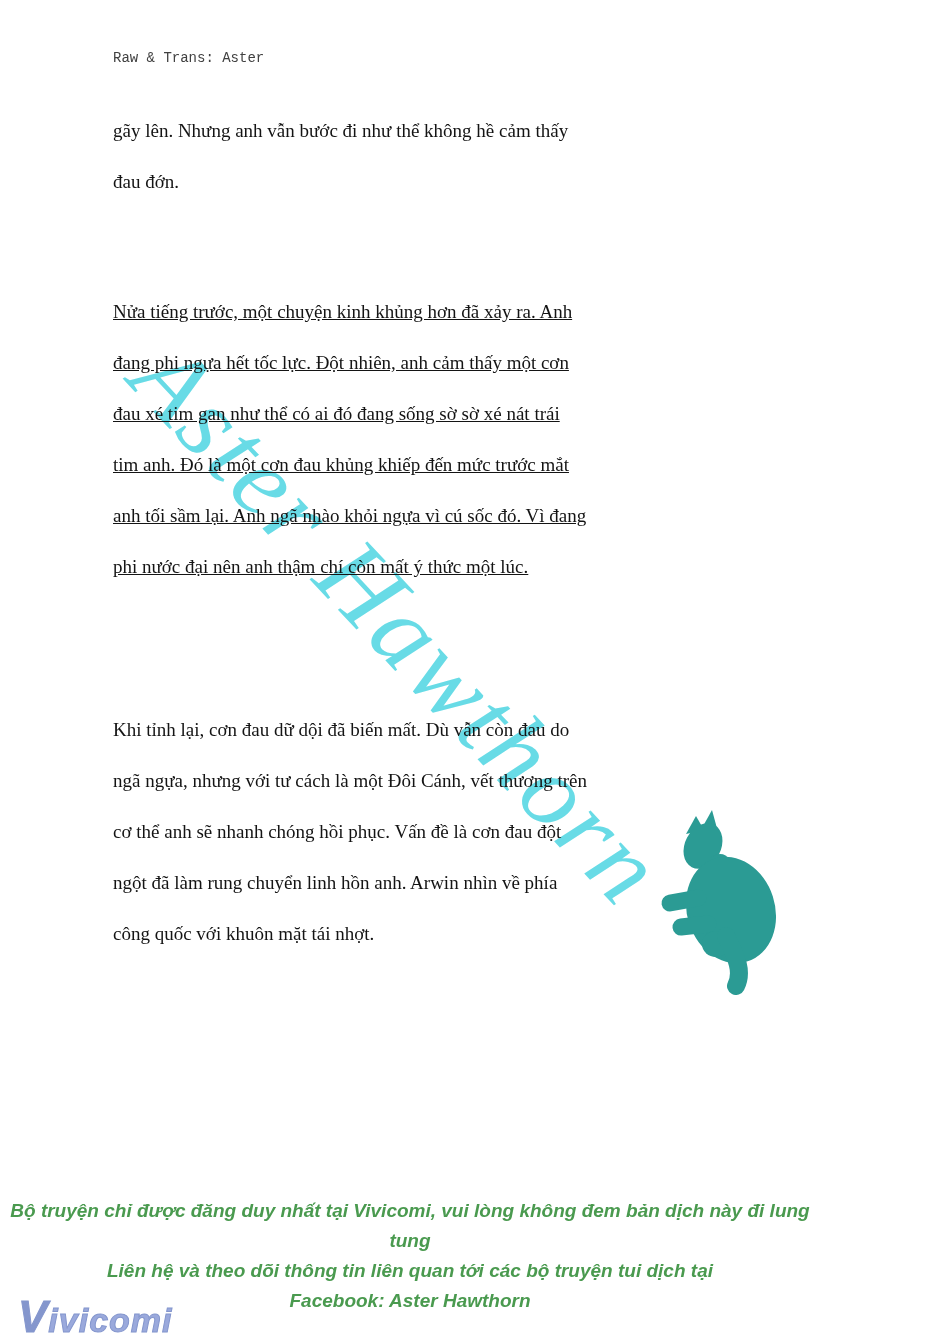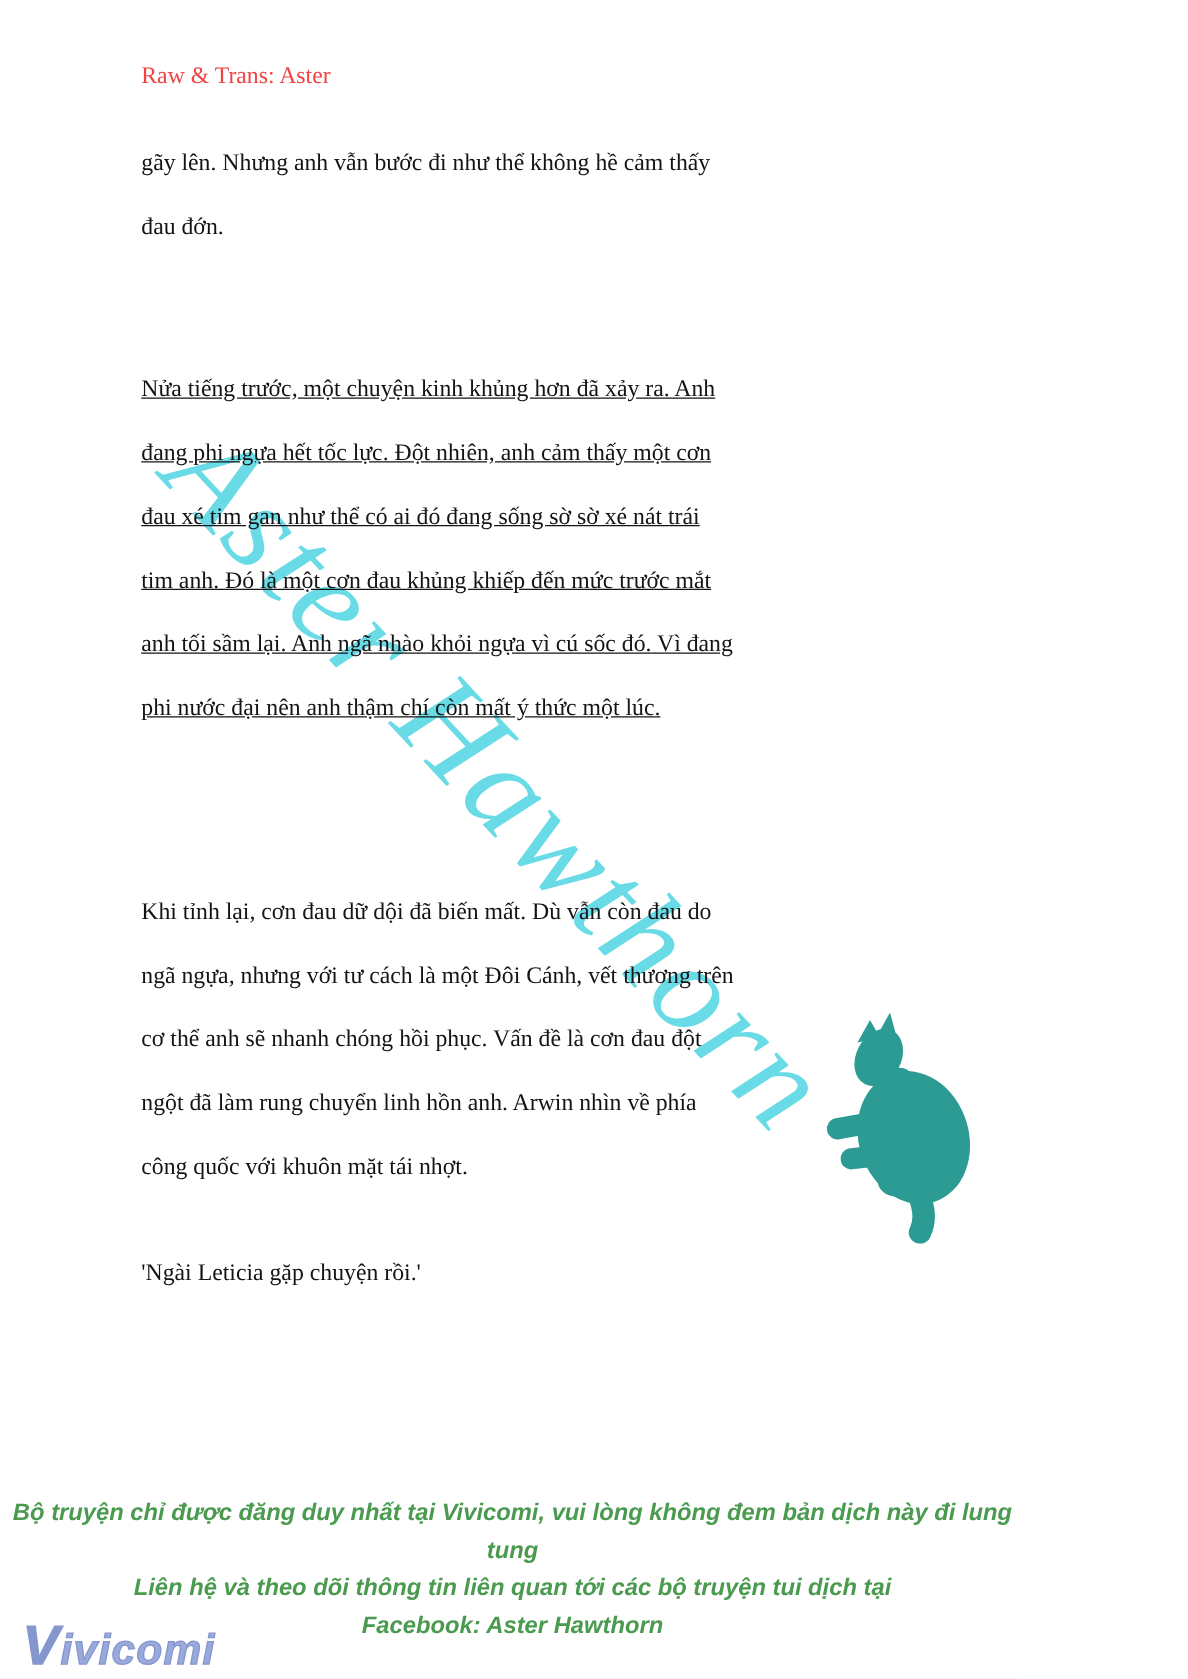--- a/index.html
+++ b/index.html
@@ -7,22 +7,22 @@
     position:relative;
     width:950px;height:1343px;
     margin:0 auto;
     background:#ffffff;
     overflow:hidden;
     font-family:"Liberation Serif", serif;
     color:#141414;
   }
   .credit{
     position:absolute;left:113px;top:50px;
-    font-family:Liberation Serif, serif;
-    font-size:19px;color:#ef4444;
+    font-family:Liberation Mono, monospace;
+    font-size:14px;color:#404040;
     z-index:3;
   }
   .watermark{
     position:absolute;left:196px;top:318px;
     transform:rotate(47deg);
     transform-origin:left top;
     font-family:"Liberation Serif", serif;
     font-style:italic;
     font-size:104px;
     letter-spacing:4px;
@@ -87,21 +87,20 @@
 đang phi ngựa hết tốc lực. Đột nhiên, anh cảm thấy một cơn
 đau xé tim gan như thể có ai đó đang sống sờ sờ xé nát trái
 tim anh. Đó là một cơn đau khủng khiếp đến mức trước mắt
 anh tối sầm lại. Anh ngã nhào khỏi ngựa vì cú sốc đó. Vì đang
 phi nước đại nên anh thậm chí còn mất ý thức một lúc.</div>
   <div class="body-text p3">Khi tỉnh lại, cơn đau dữ dội đã biến mất. Dù vẫn còn đau do
 ngã ngựa, nhưng với tư cách là một Đôi Cánh, vết thương trên
 cơ thể anh sẽ nhanh chóng hồi phục. Vấn đề là cơn đau đột
 ngột đã làm rung chuyển linh hồn anh. Arwin nhìn về phía
 công quốc với khuôn mặt tái nhợt.</div>
-  <div class="body-text quote">'Ngài Leticia gặp chuyện rồi.'</div>
 
   <svg class="cat" viewBox="0 0 140 185" xmlns="http://www.w3.org/2000/svg">
     <g fill="var(--cat-color,#2b9b94)" stroke="none">
       <polygon points="50,18 60,0 66,22"></polygon>
       <polygon points="34,24 44,6 52,20"></polygon>
       <ellipse cx="51" cy="36" rx="18" ry="24" transform="rotate(28 51 36)"></ellipse>
       <ellipse cx="64" cy="62" rx="14" ry="19" transform="rotate(30 64 62)"></ellipse>
       <ellipse cx="79" cy="100" rx="44" ry="54" transform="rotate(-18 79 100)"></ellipse>
       <ellipse cx="64" cy="134" rx="14" ry="13"></ellipse>
     </g>

